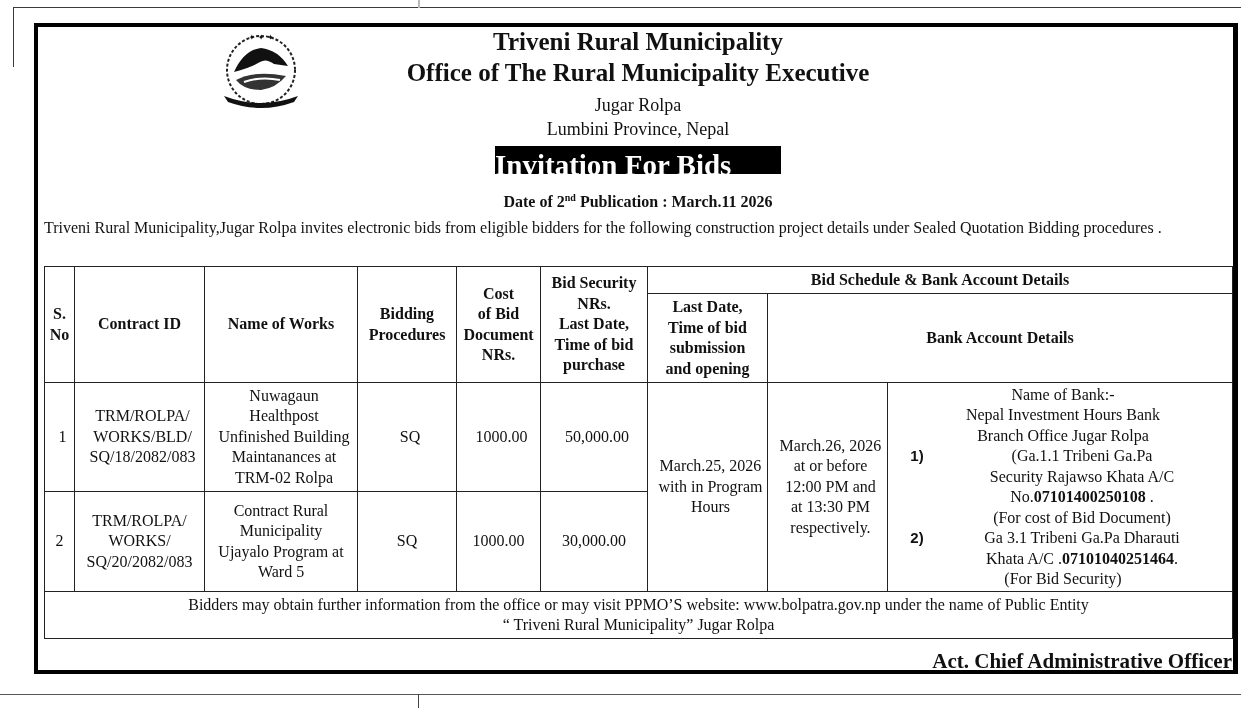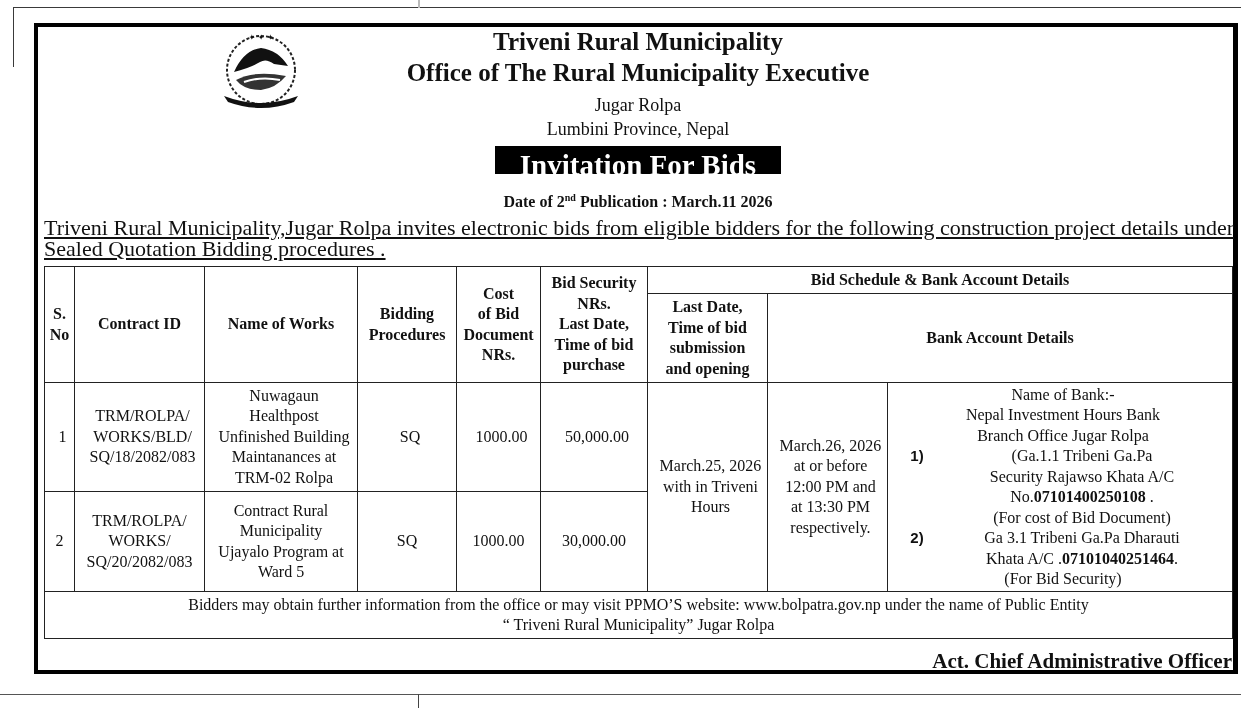--- a/index.html
+++ b/index.html
@@ -17,27 +17,27 @@
 
   .emblem { position: absolute; left: 214px; top: 30px; width: 94px; height: 80px; }
 
   .h-title { position: absolute; left: 0; width: 1276px; text-align: center; font-weight: bold; }
   .t1 { top: 28px; font-size: 25px; }
   .t2 { top: 59px; font-size: 25px; }
   .t3 { top: 95px; font-size: 18px; font-weight: normal; }
   .t4 { top: 119px; font-size: 18px; font-weight: normal; }
 
   .ifb { position: absolute; left: 495px; top: 146px; width: 286px; height: 28px; background: #000;
-         color: #fff; font-weight: bold; font-size: 29px; text-align: center; line-height: 38px; }
+         color: #fff; font-weight: bold; font-size: 29px; line-height: 38px; }
   .pubdate { position: absolute; left: 0; width: 1276px; top: 192px; text-align: center;
              font-weight: bold; font-size: 16px; }
   .pubdate sup { font-size: 10px; }
 
-  .intro { position: absolute; left: 44px; top: 217px; width: 1190px; font-size: 22px;
-           line-height: 21px; text-align: justify; text-align-last: left; text-decoration: underline; }
+  .intro { position: absolute; left: 44px; top: 217px; width: 1190px; font-size: 16px;
+           line-height: 21px; text-align: justify; text-align-last: left; }
 
   table.bids { position: absolute; left: 44px; top: 266px; width: 1189px; border-collapse: collapse;
                font-size: 16px; table-layout: fixed; }
   table.bids td, table.bids th { border: 1.5px solid #222; text-align: center; vertical-align: middle;
                padding: 0 4px; line-height: 20.5px; }
   table.bids th { font-weight: bold; }
   .c-sn { width: 30px; }
   .c-cid { width: 130px; }
   .c-name { width: 153px; }
   .c-proc { width: 99px; }
@@ -115,21 +115,21 @@
     <th><span>Last Date,</span><br><span>Time of bid</span><br><span>submission</span><br><span>and opening</span></th>
     <th colspan="2">Bank Account Details</th>
   </tr>
   <tr class="r1">
     <td>1</td>
     <td><span>TRM/ROLPA/</span><br><span>WORKS/BLD/</span><br><span>SQ/18/2082/083</span></td>
     <td><span>Nuwagaun</span><br><span>Healthpost</span><br><span>Unfinished Building</span><br><span>Maintanances at</span><br><span>TRM-02 Rolpa</span></td>
     <td>SQ</td>
     <td>1000.00</td>
     <td>50,000.00</td>
-    <td rowspan="2"><span>March.25, 2026</span><br><span>with in Triveni</span><br><span>Hours</span></td>
+    <td rowspan="2"><span>March.25, 2026</span><br><span>with in Program</span><br><span>Hours</span></td>
     <td rowspan="2"><span>March.26, 2026</span><br><span>at or before</span><br><span>12:00 PM and</span><br><span>at 13:30 PM</span><br><span>respectively.</span></td>
     <td rowspan="2" class="bank">
       <div>Name of Bank:-</div>
       <div>Nepal Investment Hours Bank</div>
       <div>Branch Office Jugar Rolpa</div>
       <div class="bank-item">
         <span class="bank-num">1)</span>
         <span class="bank-txt">
           <span>(Ga.1.1 Tribeni Ga.Pa</span><br>
           <span>Security Rajawso Khata A/C</span><br>

